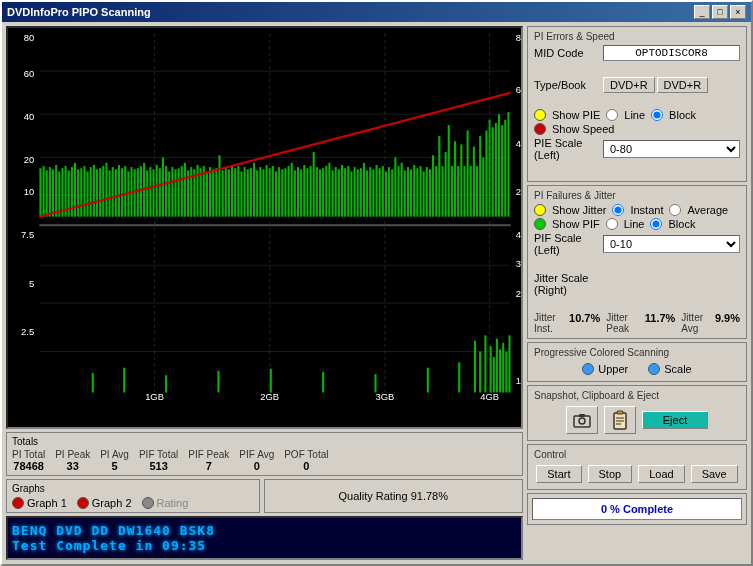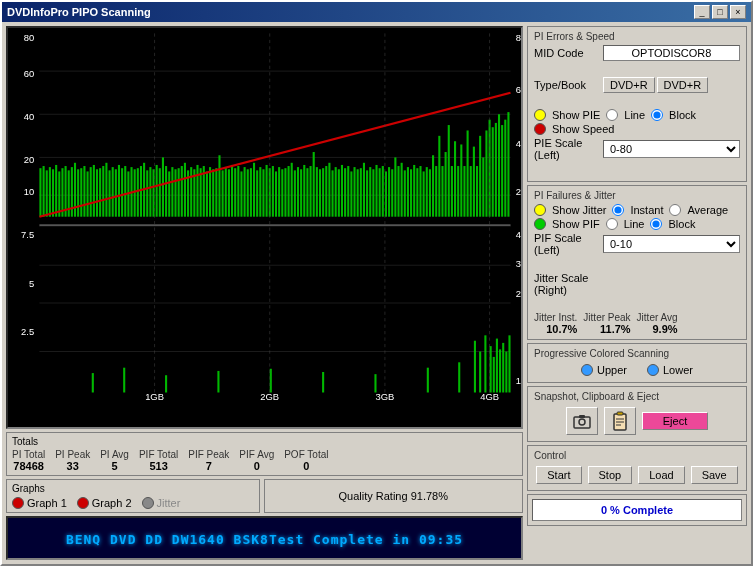--- a/index.html
+++ b/index.html
@@ -26,70 +26,70 @@
     .totals-value { font-size: 11px; font-weight: bold; }
     
     .bottom-row { display: flex; gap: 4px; }
     .graphs-section { border: 1px solid #808080; padding: 3px 5px; flex: 1; }
     .graphs-title { font-size: 10px; margin-bottom: 3px; }
     .graphs-items { display: flex; gap: 10px; align-items: center; }
     .graph-item { display: flex; align-items: center; gap: 3px; }
     
     .quality-section { border: 1px solid #808080; padding: 3px 8px; flex: 1; display: flex; align-items: center; justify-content: center; }
     
-    .led-display { background: #000033; border: 2px inset #808080; padding: 14px 4px; height: 44px; overflow: hidden; display: flex; justify-content: center; }
+    .led-display { background: #000033; border: 2px inset #808080; padding: 2px 4px; height: 44px; overflow: hidden; display: flex; flex-direction: column; justify-content: center; }
     .led-line { font-family: monospace; font-size: 13px; font-weight: bold; letter-spacing: 1px; color: #00aaff; text-shadow: 0 0 4px #00aaff; }
     
     .right-panel { width: 220px; display: flex; flex-direction: column; gap: 3px; flex-shrink: 0; }
     
     .panel-section { border: 1px solid #808080; padding: 4px 6px; background: #d4d0c8; }
     .panel-section-title { font-size: 10px; margin-bottom: 3px; color: #333; }
     
     .field-row { display: flex; align-items: center; margin-bottom: 16px; gap: 4px; }
     .field-label { width: 65px; font-size: 11px; flex-shrink: 0; }
-    .field-value { flex: 1; background: white; border: 1px solid #808080; border-top-color: #606060; border-left-color: #606060; padding: 1px 3px; font-size: 11px; text-align: center; }
+    .field-value { flex: 1; background: white; border: 1px solid #808080; border-top-color: #606060; border-left-color: #606060; padding: 1px 3px; font-size: 11px; text-align: center; font-family: Liberation Mono, monospace; }
     
     .btn-group { display: flex; gap: 2px; }
     .win-btn { background: #d4d0c8; border: 1px solid; border-top-color: #ffffff; border-left-color: #ffffff; border-right-color: #808080; border-bottom-color: #808080; padding: 1px 6px; font-size: 11px; cursor: pointer; min-width: 40px; text-align: center; }
     
     .radio-row { display: flex; align-items: center; gap: 6px; margin-bottom: 2px; }
     .radio-label { font-size: 11px; }
     
     .select-box { background: white; border: 1px solid #808080; border-top-color: #606060; border-left-color: #606060; padding: 1px 2px; font-size: 11px; flex: 1; }
     
     .dot { width: 12px; height: 12px; border-radius: 50%; display: inline-block; border: 1px solid #555; flex-shrink: 0; }
     .dot-yellow { background: #ffff00; }
     .dot-green { background: #00cc00; }
     .dot-blue { background: #3399ff; }
     .dot-red { background: #cc0000; }
     .dot-gray { background: #888888; }
     
     .jitter-row { display: flex; gap: 6px; margin-top: 2px; }
-    .jitter-col { display: flex; flex-direction: column; align-items: flex-end; font-size: 10px; }
+    .jitter-col { display: flex; flex-direction: row; align-items: flex-start; font-size: 10px; }
     .jitter-val { font-size: 11px; font-weight: bold; }
     
     .snapshot-row { display: flex; gap: 6px; align-items: center; justify-content: center; padding: 2px; }
     .icon-btn { width: 32px; height: 28px; background: #d4d0c8; border: 1px solid; border-top-color: #ffffff; border-left-color: #ffffff; border-right-color: #808080; border-bottom-color: #808080; display: flex; align-items: center; justify-content: center; cursor: pointer; font-size: 14px; }
     
     .control-row { display: flex; gap: 6px; justify-content: center; padding: 2px; }
     .ctrl-btn { background: #d4d0c8; border: 1px solid; border-top-color: #ffffff; border-left-color: #ffffff; border-right-color: #808080; border-bottom-color: #808080; padding: 2px 10px; font-size: 11px; cursor: pointer; }
     
     .progress-section { border: 1px solid #808080; padding: 4px; background: #d4d0c8; }
     .progress-bar-container { background: white; border: 1px solid #808080; border-top-color: #606060; border-left-color: #606060; height: 22px; display: flex; align-items: center; justify-content: center; font-size: 11px; position: relative; overflow: hidden; }
     .progress-fill { position: absolute; left: 0; top: 0; height: 100%; background: #0000cc; opacity: 0.15; }
     .progress-text { position: relative; z-index: 1; color: #0000cc; font-weight: bold; }
     
     
     .chart-svg { width: 100%; height: 100%; }
     
     .axis-label { fill: white; font-size: 9px; font-family: Arial; }
     
     input[type="radio"] { width: 12px; height: 12px; margin: 0; }
     
-    .eject-btn { background: #ec4899; border: 1px solid; border-top-color: #ffffff; border-left-color: #ffffff; border-right-color: #808080; border-bottom-color: #808080; padding: 2px 20px; font-size: 11px; cursor: pointer; }
+    .eject-btn { background: #14b8a6; border: 1px solid; border-top-color: #ffffff; border-left-color: #ffffff; border-right-color: #808080; border-bottom-color: #808080; padding: 2px 20px; font-size: 11px; cursor: pointer; }
   </style>
 </head>
 <body>
 
 <div class="window">
   <div class="title-bar">
     <span class="title-bar-text">DVDInfoPro PIPO Scanning</span>
     <div class="title-bar-controls">
       <button class="title-btn">_</button>
       <button class="title-btn">□</button>
@@ -370,21 +370,21 @@
             <div class="graph-item">
               <span class="dot dot-red"></span>
               <span>Graph 1</span>
             </div>
             <div class="graph-item">
               <span class="dot dot-red"></span>
               <span>Graph 2</span>
             </div>
             <div class="graph-item">
               <span class="dot dot-gray"></span>
-              <span style="color:#888;">Jitter</span>
+              <span style="color:#888;">Rating</span>
             </div>
           </div>
         </div>
         <div class="quality-section">
           <span>Quality Rating 91.78%</span>
         </div>
       </div>
 
       <div class="led-display">
         <div class="led-line">BENQ    DVD DD DW1640 BSK8</div>
@@ -483,21 +483,21 @@
 
       <div class="panel-section">
         <div class="panel-section-title">Progressive Colored Scanning</div>
         <div style="display:flex; gap:20px; justify-content:center; padding:2px;align-items:center;">
           <div style="display:flex; align-items:center; gap:4px;">
             <span class="dot dot-blue"></span>
             <span>Upper</span>
           </div>
           <div style="display:flex; align-items:center; gap:4px;">
             <span class="dot dot-blue"></span>
-            <span>Lower</span>
+            <span>Scale</span>
           </div>
         </div>
       </div>
 
       <div class="panel-section">
         <div class="panel-section-title">Snapshot, Clipboard  &amp; Eject</div>
         <div class="snapshot-row">
 
           <button class="icon-btn">
             <svg width="20" height="16" viewBox="0 0 20 16">

